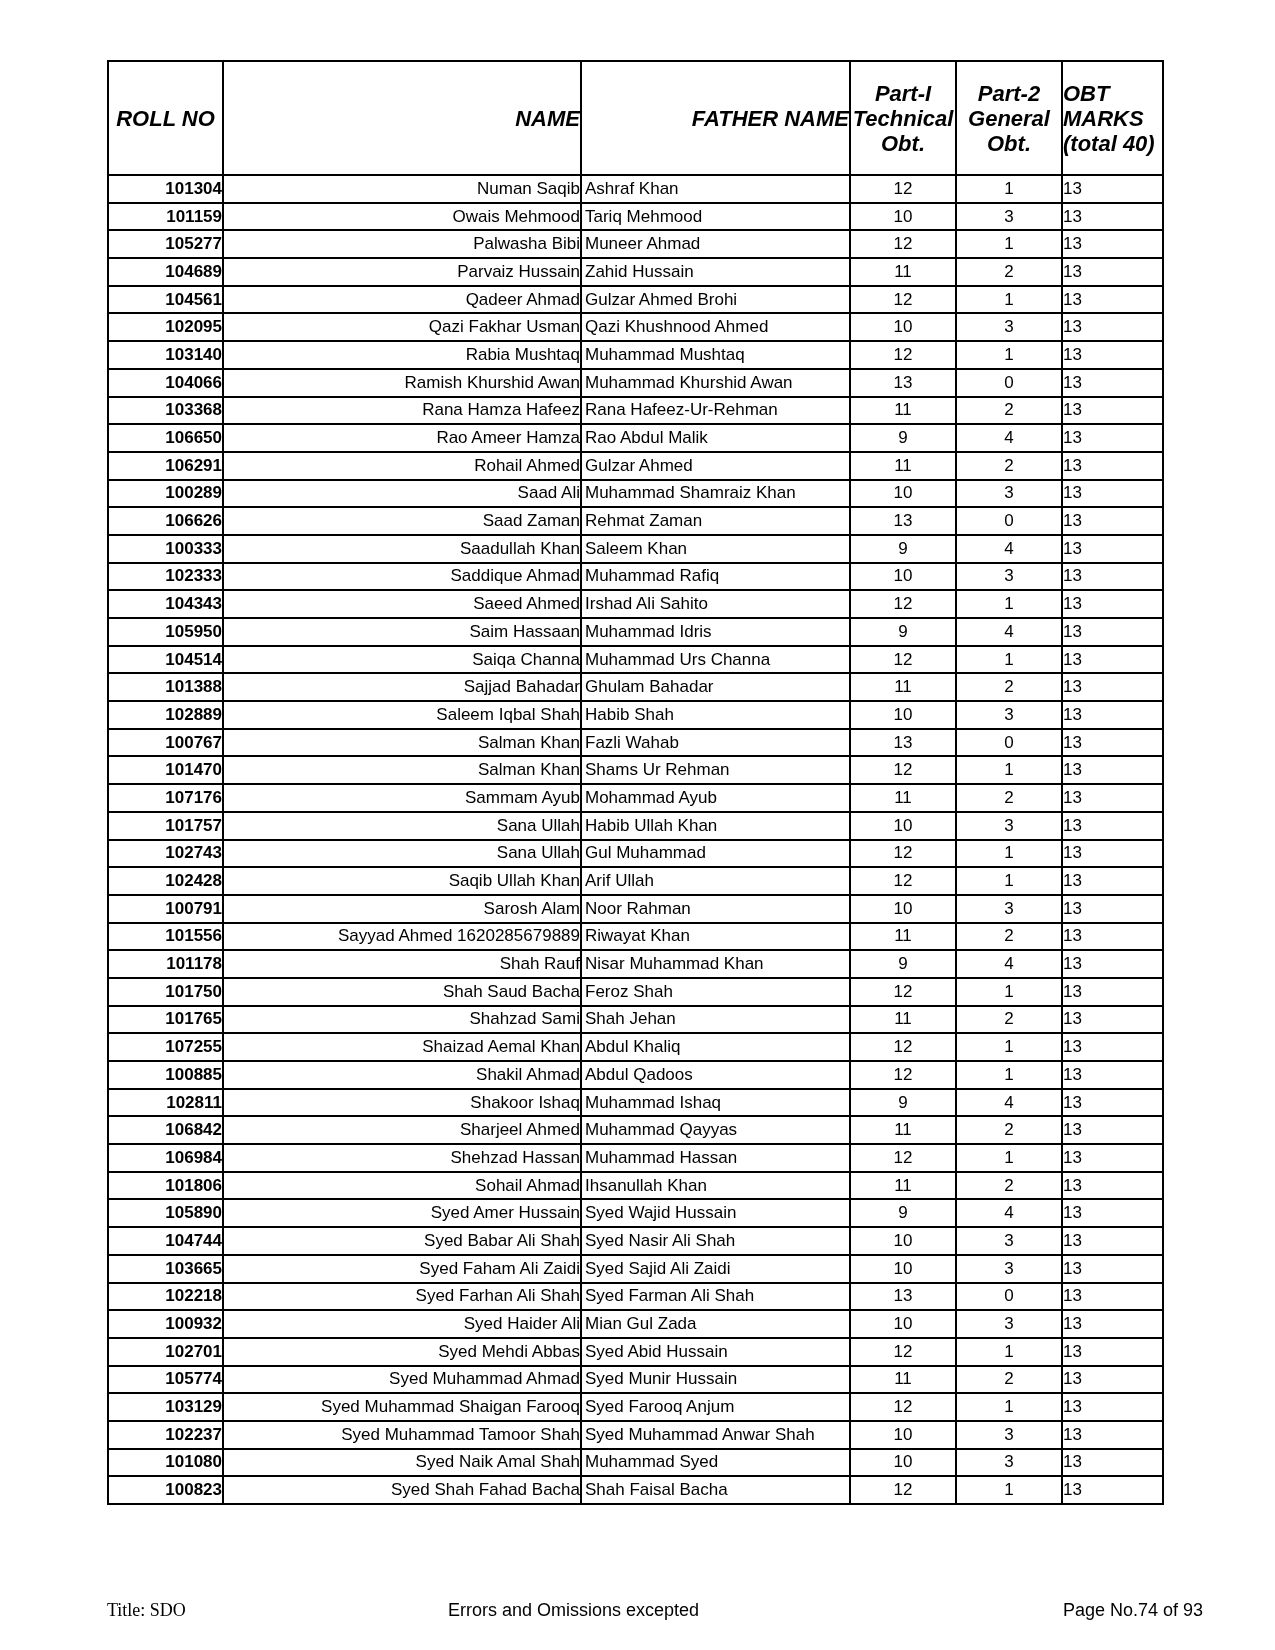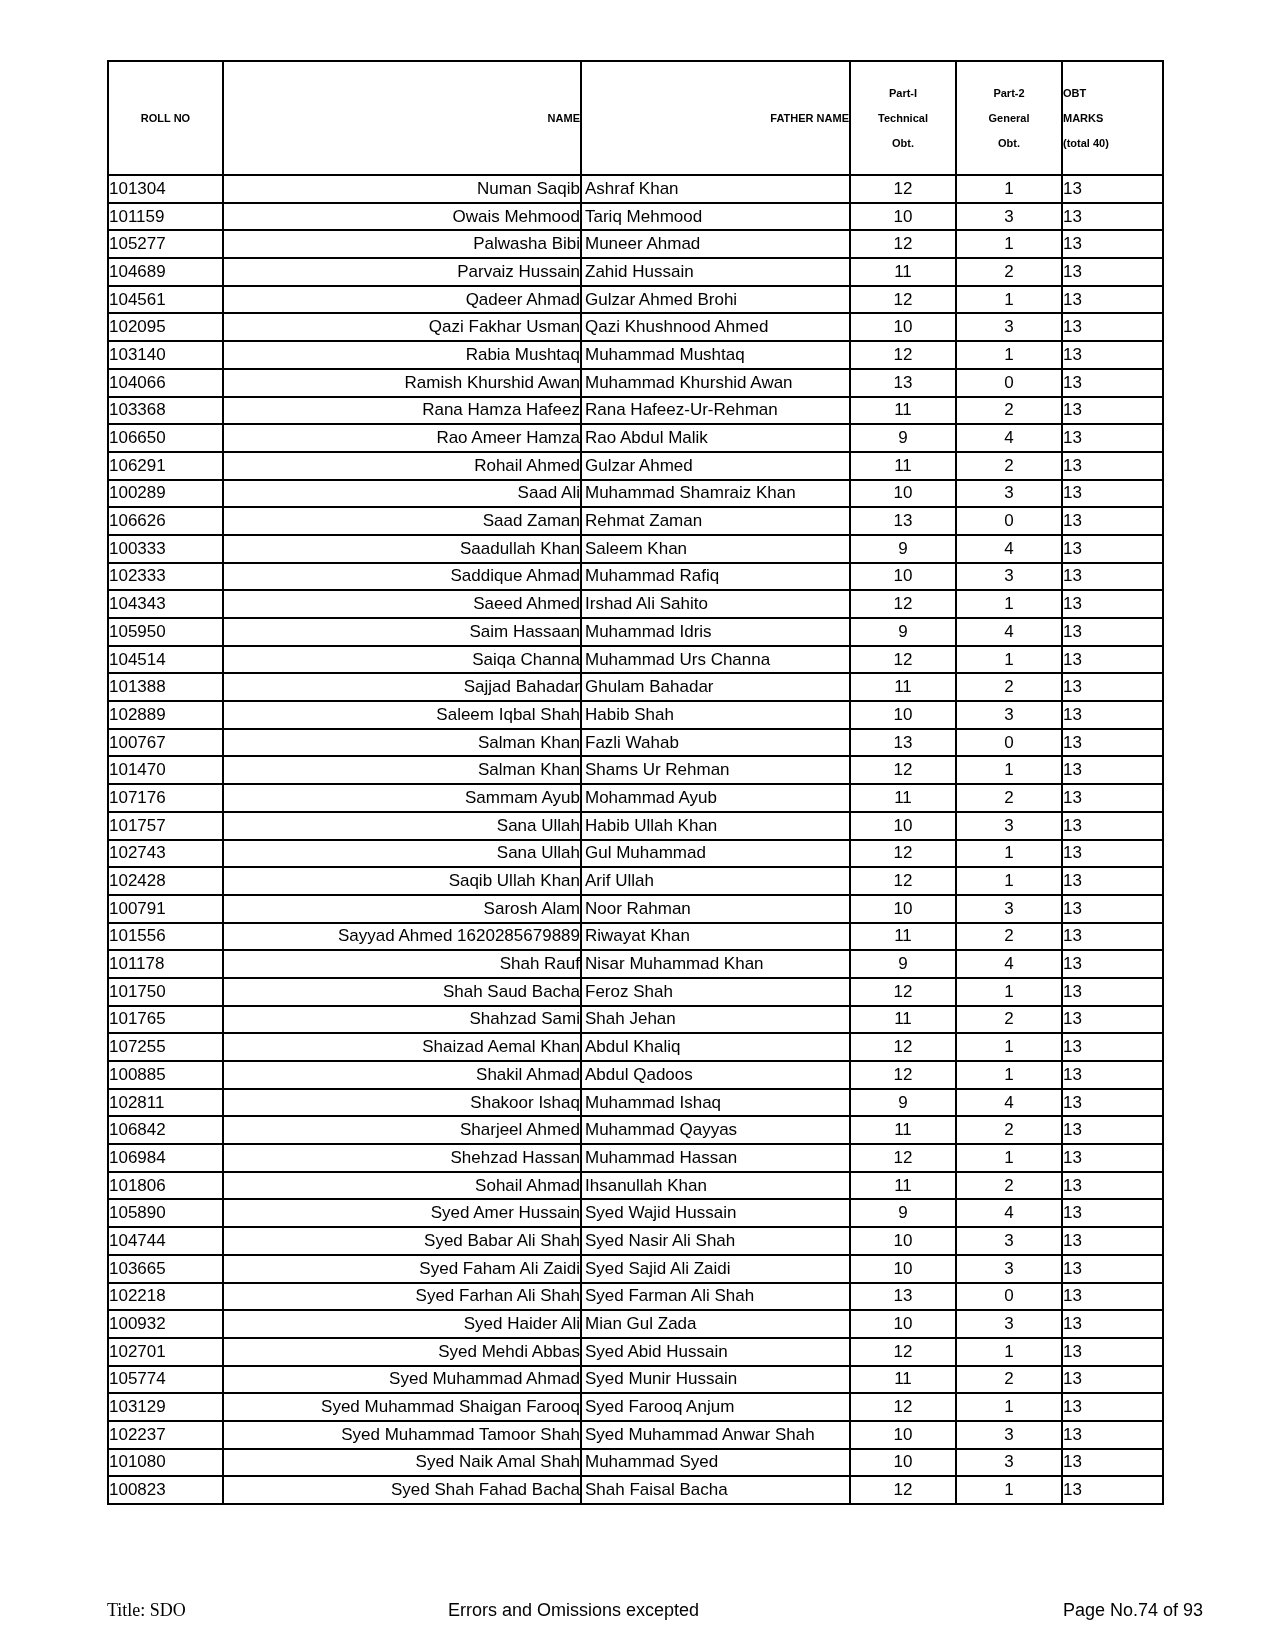--- a/index.html
+++ b/index.html
@@ -1,23 +1,23 @@
 <!DOCTYPE html>
 <html><head>
 <meta charset="utf-8">
 <style>
   html, body { margin: 0; padding: 0; background: #ffffff; }
   body { width: 1275px; height: 1650px; position: relative; overflow: hidden;
          font-family: "Liberation Sans", "DejaVu Sans", sans-serif; color: #000; }
   .page-table { position: absolute; left: 107px; top: 60px; width: 1037px;
                 border-collapse: collapse; table-layout: fixed; }
   .page-table th, .page-table td { border: 2.5px solid #000; padding: 0; }
-  .page-table th { height: 112px; font-weight: bold; font-size: 11px; line-height: 25px; vertical-align: middle; }
+  .page-table th { height: 112px; font-weight: bold; font-size: 22px; line-height: 25px; vertical-align: middle; font-style: italic; }
   .page-table td { height: 25.7px; font-size: 17px; line-height: 20px; vertical-align: middle; white-space: nowrap; overflow: hidden; }
-  .c-roll { width: 113px; text-align: left; font-weight: normal; }
+  .c-roll { width: 113px; text-align: right; font-weight: bold; }
   .c-name { width: 353px; text-align: right; padding-left: 3px !important; }
   .c-father { width: 264px; text-align: left; padding-left: 3px !important; }
   .c-num { width: 104px; text-align: center; }
   .c-obt { width: 99px; text-align: left; }
   th.c-name, th.c-father { text-align: right; }
   th.c-roll { text-align: center; }
   .hdr-line { display: block; }
   .footer { position: absolute; top: 1598px; font-size: 18px; line-height: 24px; }
   .footer-left { left: 107px; font-family: Liberation Serif, serif; }
   .footer-center { left: 0; width: 1147px; text-align: center; }

